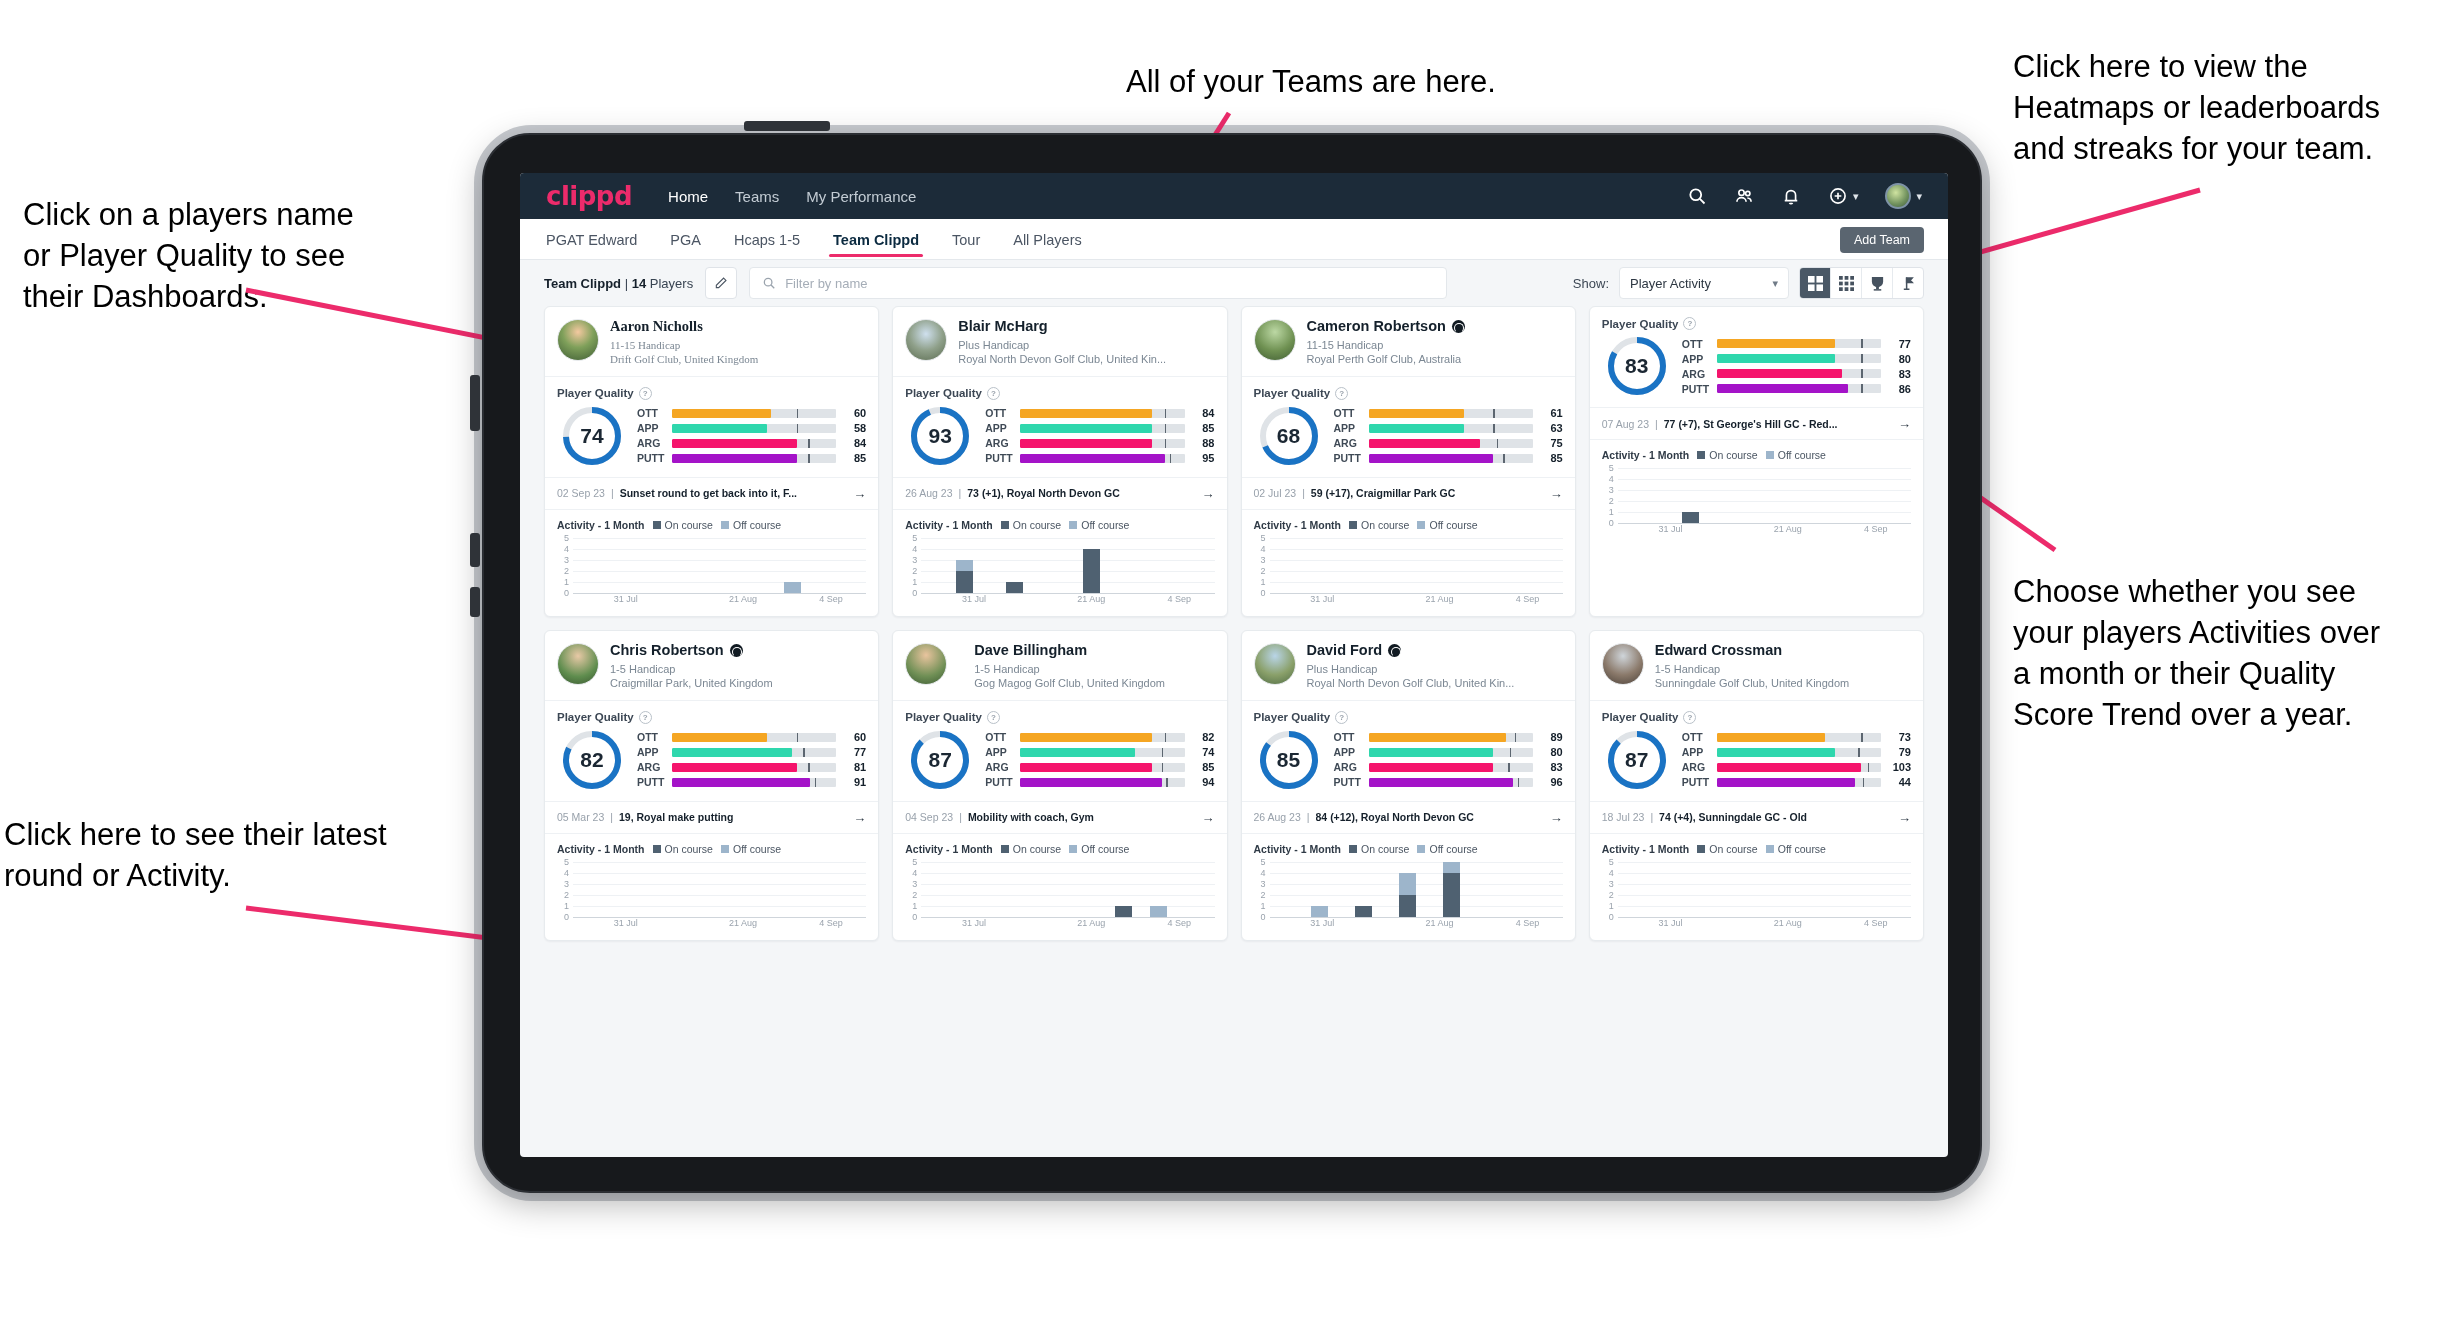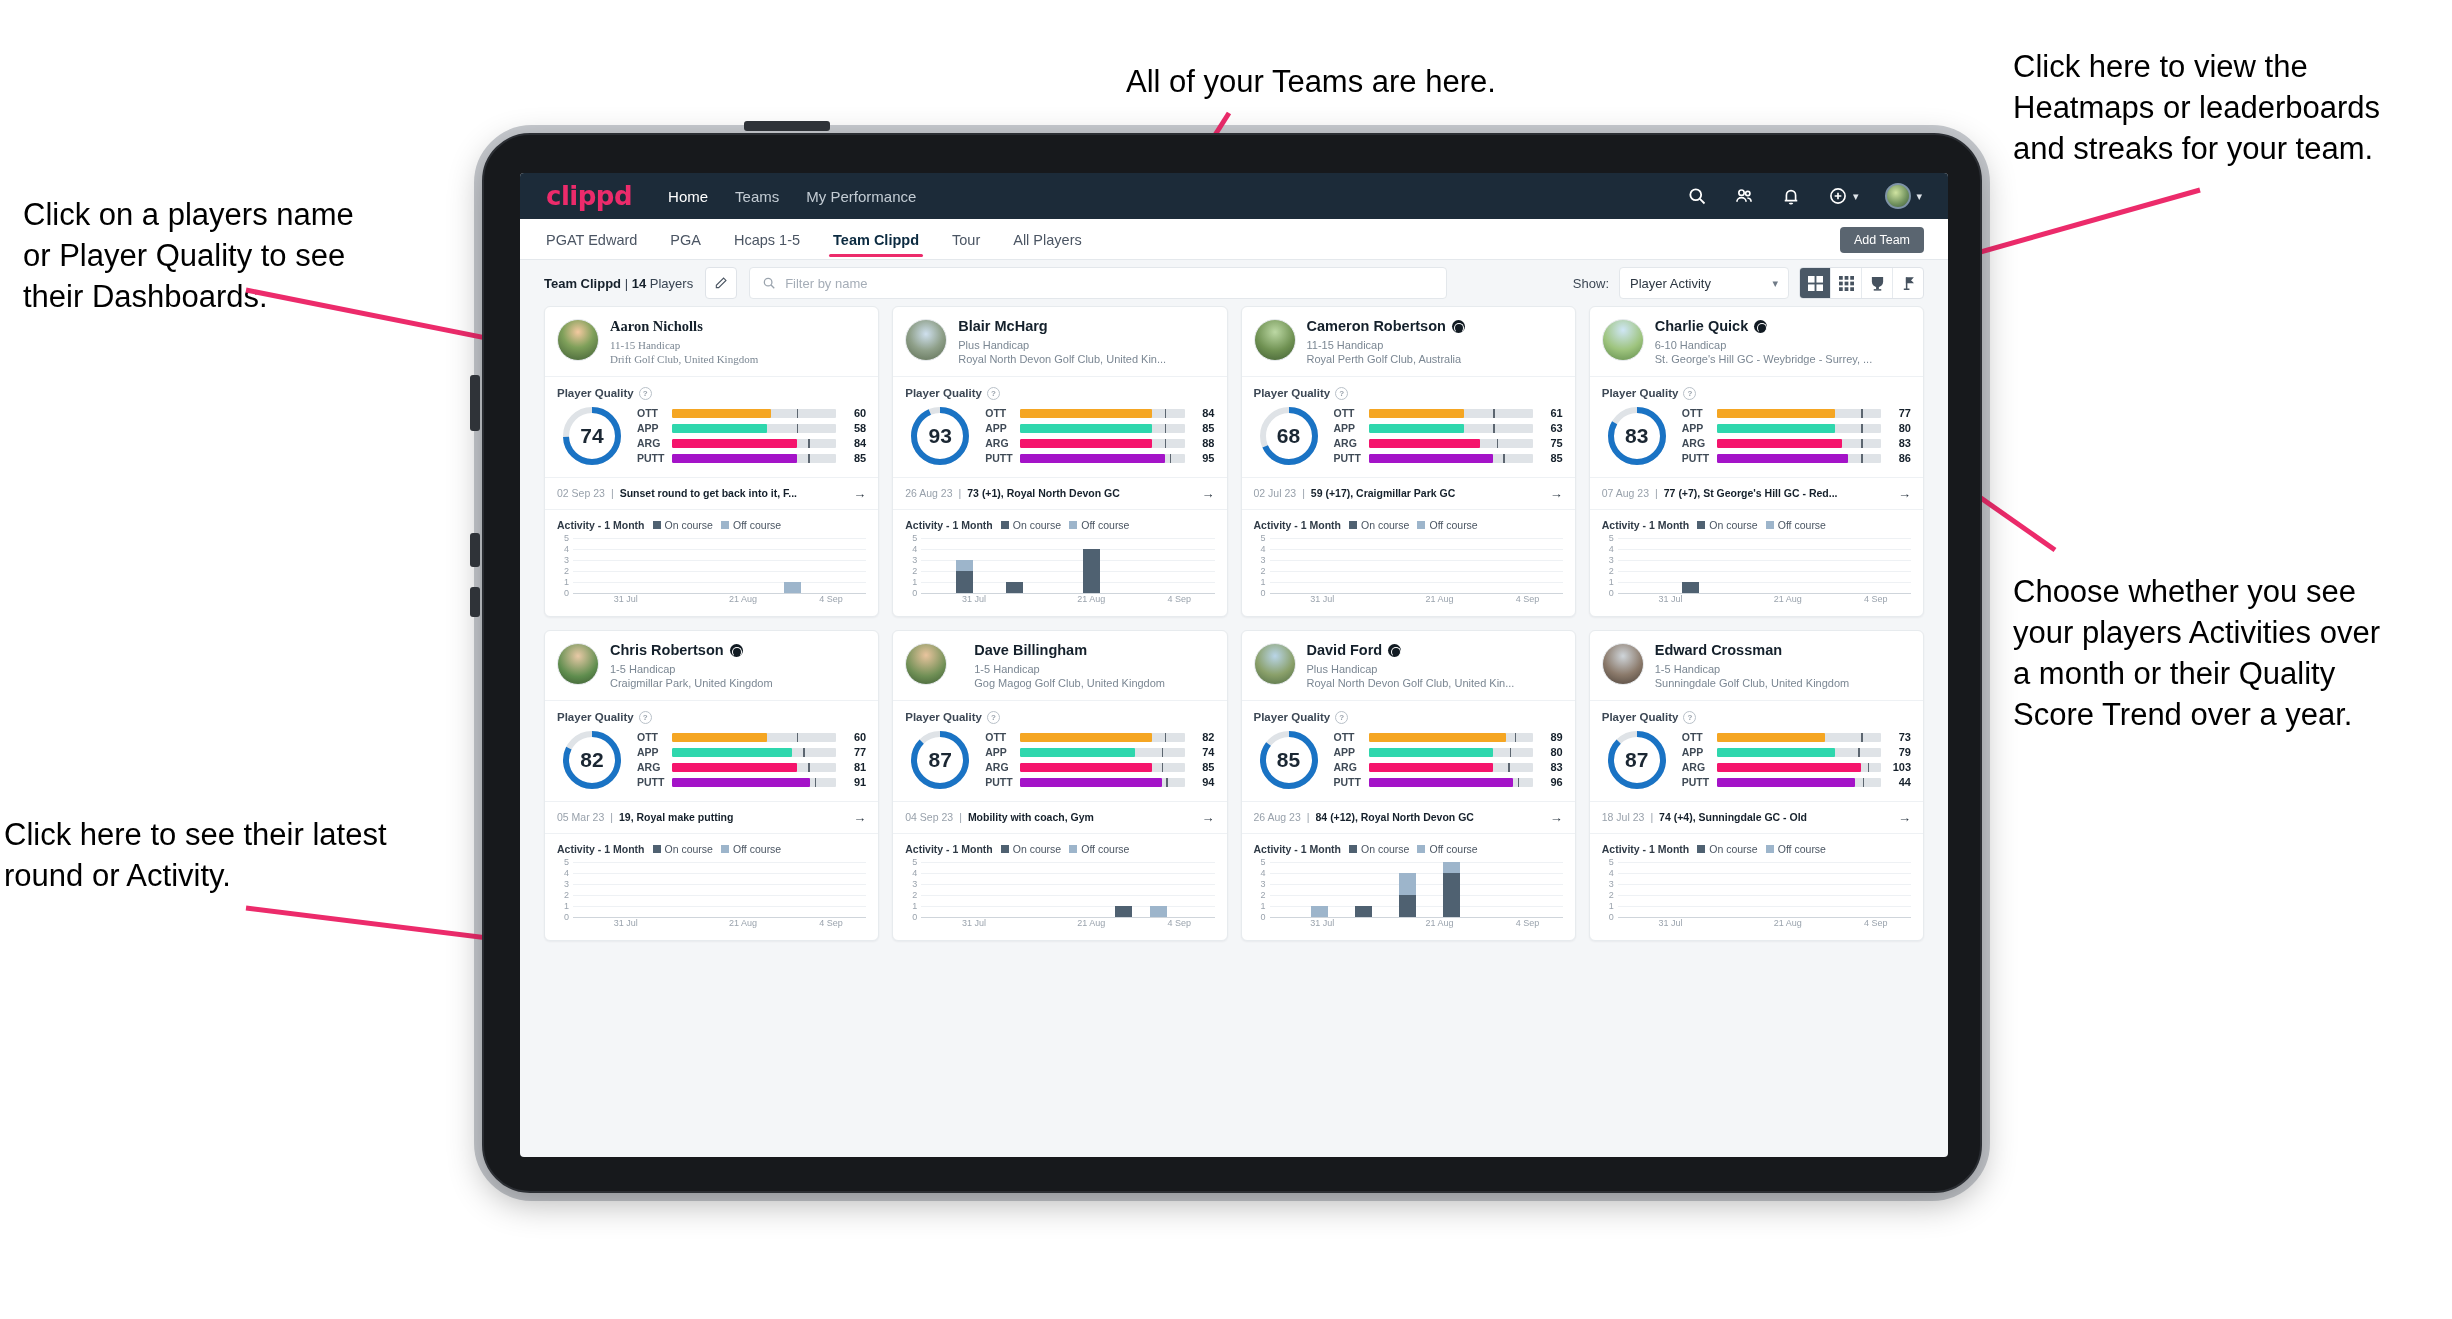--- a/index.html
+++ b/index.html
@@ -597,28 +597,20 @@
               </div>
         <div class="xax">
                 <span class="xtick" style="left:18%;">31 Jul</span>
                 <span class="xtick" style="left:58%;">21 Aug</span>
                 <span class="xtick" style="left:88%;">4 Sep</span>
               </div>
       </div>
     </div>
         </div>
         <div class="card">
-    <div class="chead">
-      <div class="pav" style="background:radial-gradient(circle at 50% 25%,#cfe6f5,#9ec47e 55%,#5f8a4a);"></div>
-      <div style="min-width:0;">
-        <div class="pname">Charlie Quick<span class="vbadge"></span></div>
-        <div class="phand">6-10 Handicap</div>
-        <div class="pclub">St. George's Hill GC - Weybridge - Surrey, ...</div>
-      </div>
-    </div>
 
     <div class="qwrap">
       <div class="qtitle">
         <span>Player Quality</span>
         <span class="qmark">?</span>
       </div>
       <div class="qbody">
         <div class="ring">
           <svg width="62" height="62" viewBox="0 0 62 62">
             <circle cx="31" cy="31" r="26" fill="none" stroke="#dfe3e7" stroke-width="6"></circle>

